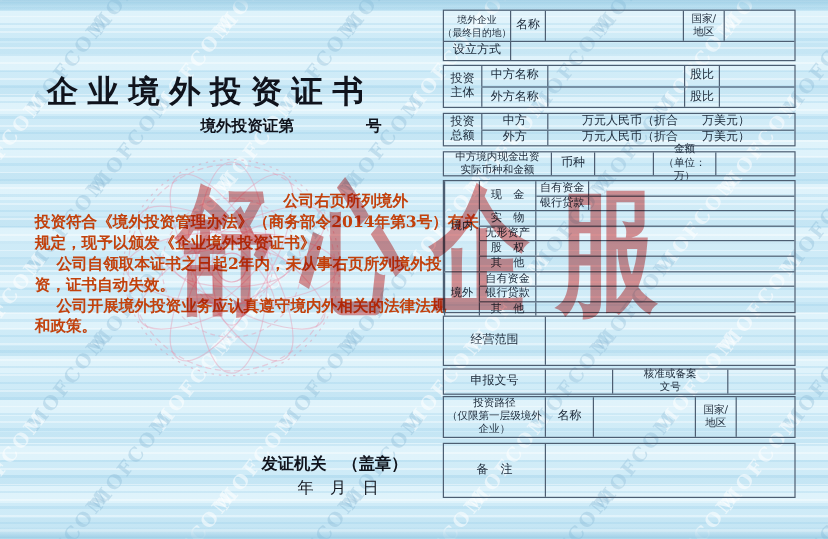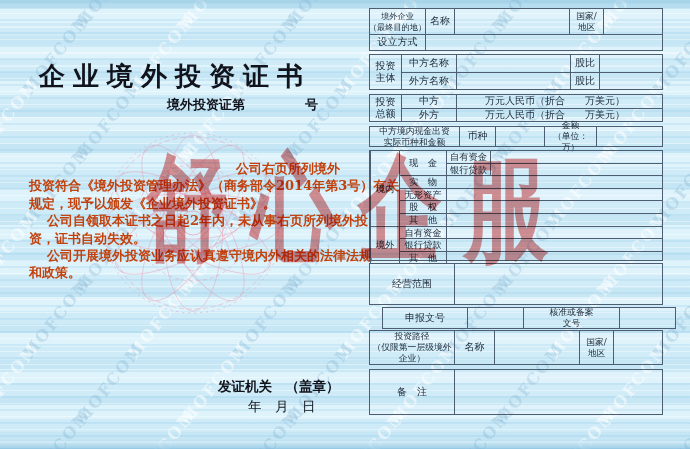--- a/index.html
+++ b/index.html
@@ -284,21 +284,21 @@
         </div>
       </div>
     </div>
   </div>
 
   <div class="sec" style="top:255px;height:42px;">
     <div class="c w84">经营范围</div>
     <div class="c f1 bl"></div>
   </div>
 
-  <div class="sec" style="top:299px;height:22px;margin-left:13px;">
+  <div class="sec" style="top:299px;height:22px;">
     <div class="c w84">申报文号</div>
     <div class="c w56 bl"></div>
     <div class="c w96 bl sm">核准或备案
 文号</div>
     <div class="c f1 bl"></div>
   </div>
 
   <div class="sec" style="top:322px;height:35px;">
     <div class="c w84 sm">投资路径
 （仅限第一层级境外

